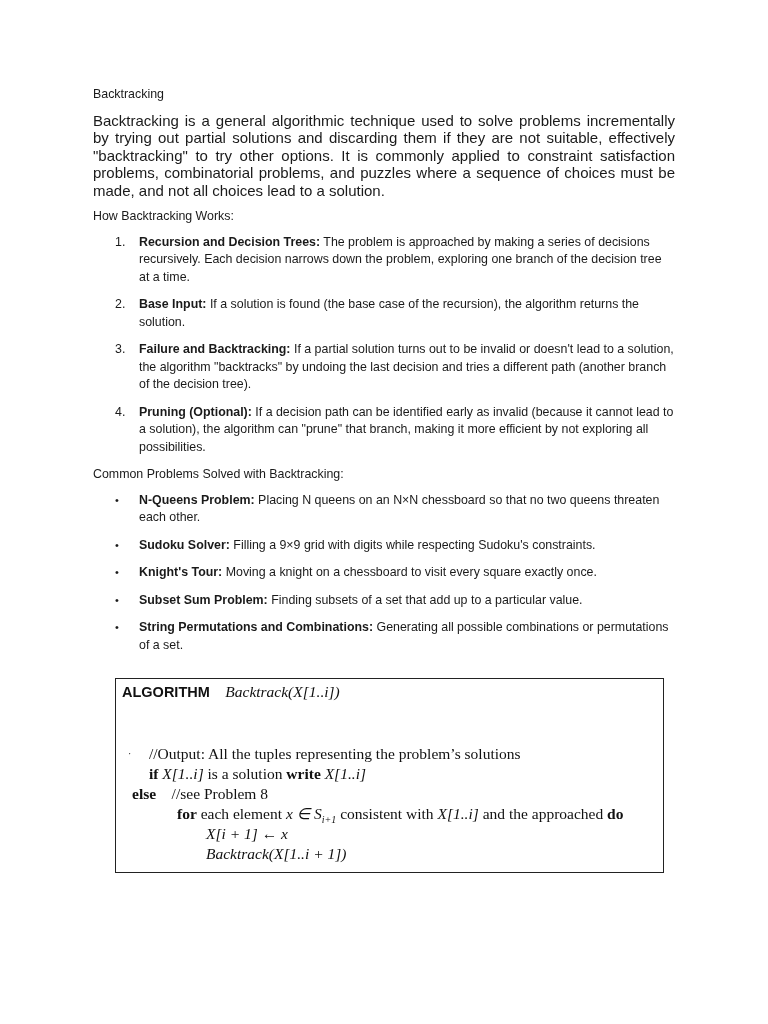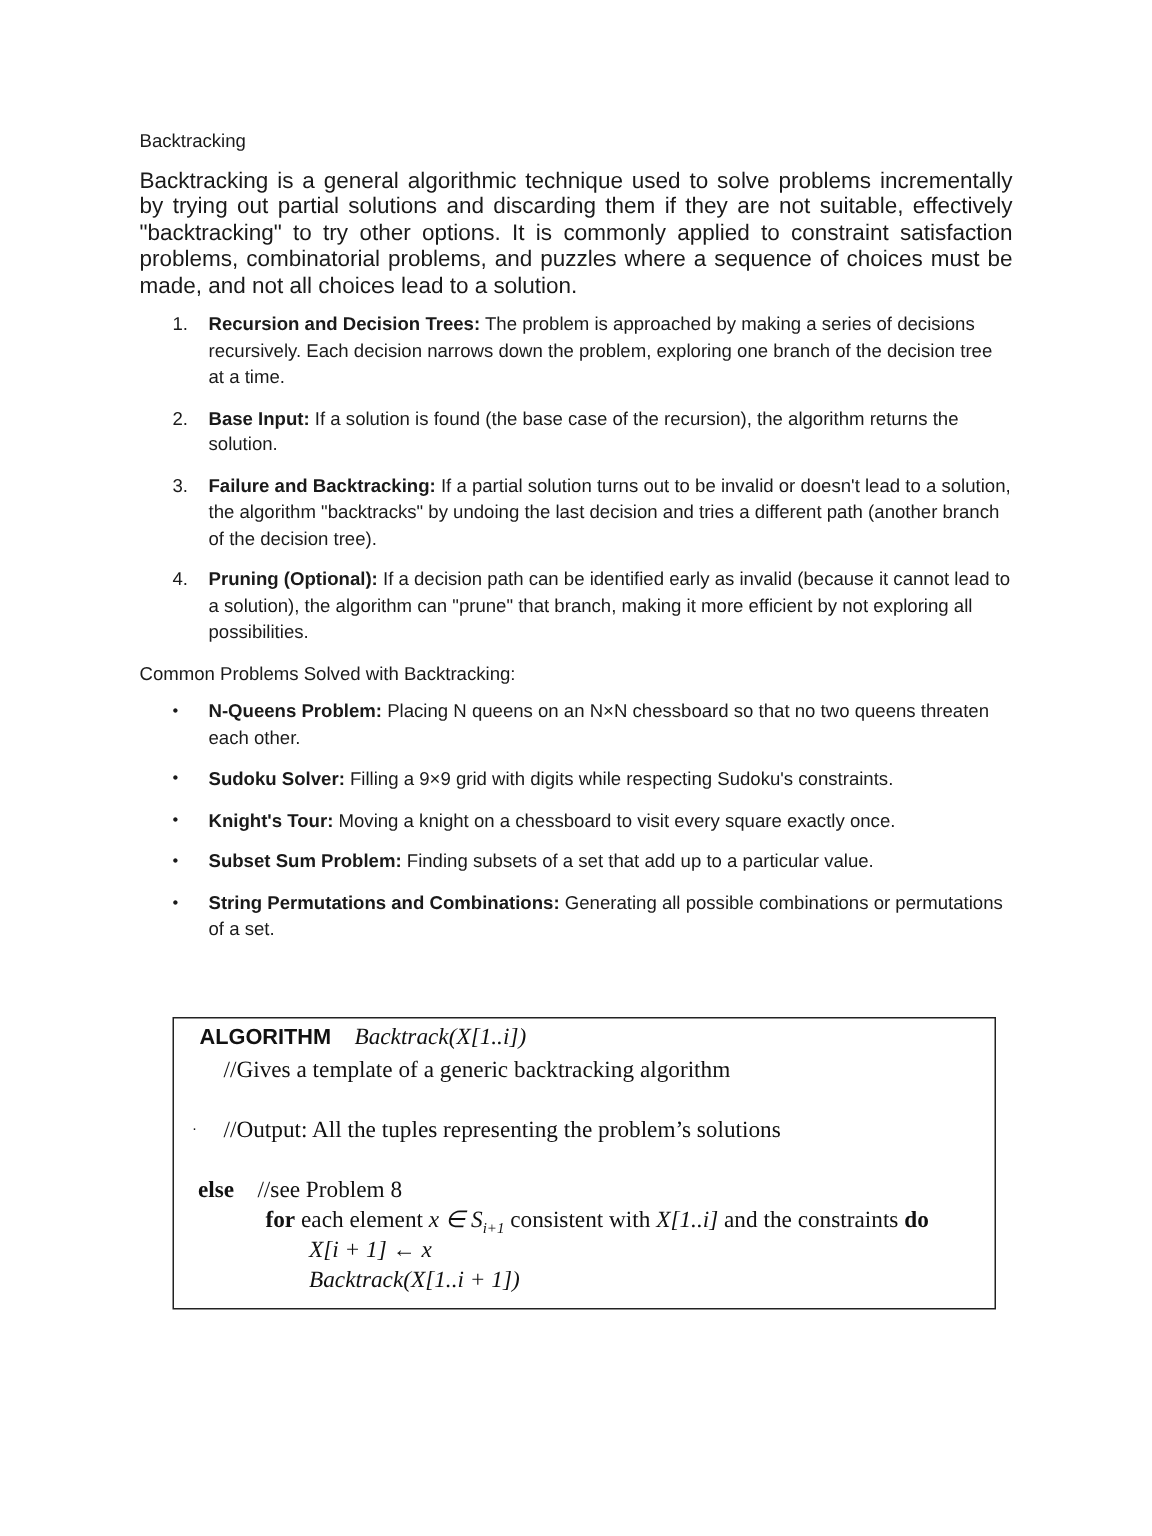--- a/index.html
+++ b/index.html
@@ -25,44 +25,47 @@
     .algo i { font-style: italic; }
     .algo b { font-weight: bold; }
     .dot { position: absolute; left: 12px; top: 69px; font-size: 10px; }
   </style>
 </head>
 <body>
 
 <div class="page">
   <div class="h">Backtracking</div>
   <div class="p">Backtracking is a general algorithmic technique used to solve problems incrementally by trying out partial solutions and discarding them if they are not suitable, effectively "backtracking" to try other options. It is commonly applied to constraint satisfaction problems, combinatorial problems, and puzzles where a sequence of choices must be made, and not all choices lead to a solution.</div>
+  <div class="h">How Backtracking Works:</div>
   <ol class="list">
     <li><span class="marker">1.</span><b>Recursion and Decision Trees:</b><span> The problem is approached by making a series of decisions recursively. Each decision narrows down the problem, exploring one branch of the decision tree at a time.</span></li>
     <li><span class="marker">2.</span><b>Base Input:</b><span> If a solution is found (the base case of the recursion), the algorithm returns the solution.</span></li>
     <li><span class="marker">3.</span><b>Failure and Backtracking:</b><span> If a partial solution turns out to be invalid or doesn't lead to a solution, the algorithm "backtracks" by undoing the last decision and tries a different path (another branch of the decision tree).</span></li>
     <li><span class="marker">4.</span><b>Pruning (Optional):</b><span> If a decision path can be identified early as invalid (because it cannot lead to a solution), the algorithm can "prune" that branch, making it more efficient by not exploring all possibilities.</span></li>
   </ol>
   <div class="h">Common Problems Solved with Backtracking:</div>
   <ul class="list bullets">
     <li><span class="marker">•</span><b>N-Queens Problem:</b><span> Placing N queens on an N×N chessboard so that no two queens threaten each other.</span></li>
     <li><span class="marker">•</span><b>Sudoku Solver:</b><span> Filling a 9×9 grid with digits while respecting Sudoku's constraints.</span></li>
     <li><span class="marker">•</span><b>Knight's Tour:</b><span> Moving a knight on a chessboard to visit every square exactly once.</span></li>
     <li><span class="marker">•</span><b>Subset Sum Problem:</b><span> Finding subsets of a set that add up to a particular value.</span></li>
     <li><span class="marker">•</span><b>String Permutations and Combinations:</b><span> Generating all possible combinations or permutations of a set.</span></li>
   </ul>
 </div>
 
 <div class="algo">
   <span class="dot">·</span>
-  <div class="line" style="left:6px; top:4px;margin-left:11px;">
+  <div class="line" style="left:6px; top:4px;">
     <span class="kw-title">ALGORITHM</span>&nbsp;&nbsp;&nbsp;&nbsp;<i>Backtrack(X[1..i])</i>
   </div>
-  <div class="line" style="left:33px; top:26px;">//Gives a template of a generic backtracking algorithm</div>
   <div class="line" style="left:33px; top:66px;">//Output: All the tuples representing the problem’s solutions</div>
+  <div class="line" style="left:33px; top:86px;">
+    <b>if</b><i> X[1..i]</i><span> is a solution </span><b>write</b><i> X[1..i]</i>
+  </div>
   <div class="line" style="left:16px; top:106px;">
     <b>else</b>&nbsp;&nbsp;&nbsp;&nbsp;<span>//see Problem 8</span>
   </div>
   <div class="line" style="left:61px; top:126px;">
-    <b>for</b><span> each element </span><i>x ∈ S</i><sub style="font-size:10px;"><i>i+1</i></sub><span> consistent with </span><i>X[1..i]</i><span> and the constraints </span><b>do</b>
+    <b>for</b><span> each element </span><i>x ∈ S</i><sub style="font-size:10px;"><i>i+1</i></sub><span> consistent with </span><i>X[1..i]</i><span> and the approached </span><b>do</b>
   </div>
   <div class="line" style="left:90px; top:146px;"><i>X[i + 1] ← x</i></div>
   <div class="line" style="left:90px; top:166px;"><i>Backtrack(X[1..i + 1])</i></div>
 </div>
 
 </body></html>

